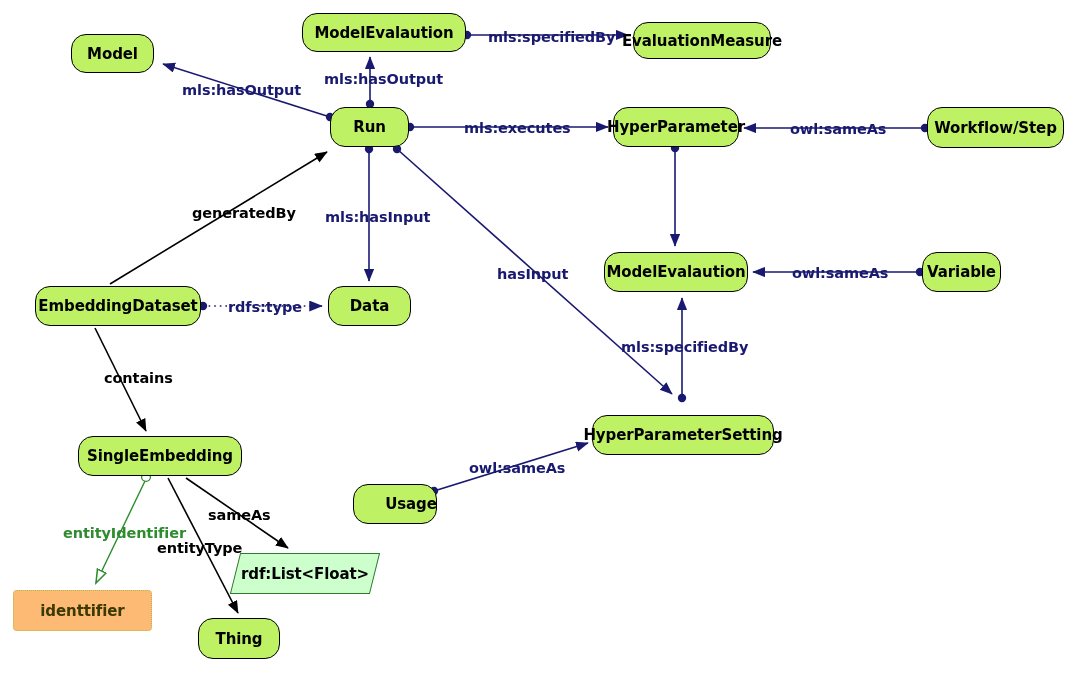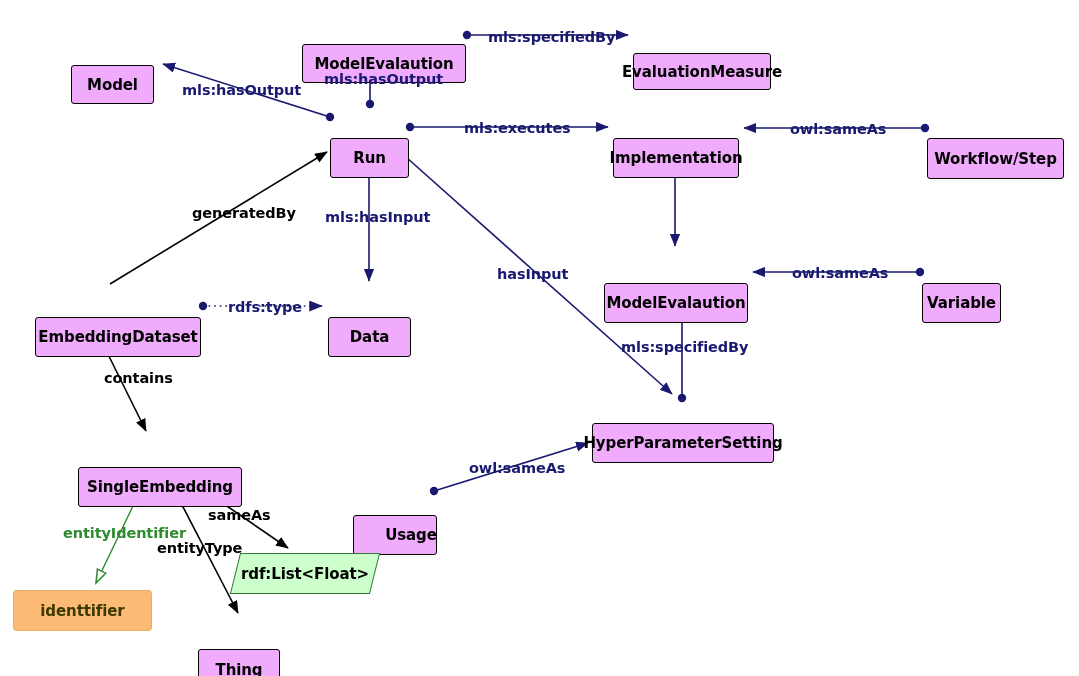--- a/index.html
+++ b/index.html
@@ -30,24 +30,23 @@
     display: flex;
     align-items: center;
     justify-content: center;
     white-space: nowrap;
     color: #000000;
     font-size: 15px;
     font-weight: 600;
     letter-spacing: -0.1px;
   }
   .node.cls {
-    background: #f0abfc;
+    background: #bef264;
     border: 1.6px solid #000000;
-    border-radius: 3px;
-    margin-top: 31px;
+    border-radius: 15px;
   }
   .node.datatype {
     background: #fdba74;
     border: 1.6px dotted #b8b84a;
     border-radius: 4px;
     color: #3a3a00;
     font-weight: 600;
   }
   .node.listbox {
     background: transparent;
@@ -192,21 +191,21 @@
 
   <div class="node cls" style="left:633px; top:22px; width:138px; height:37px;">
     <span>EvaluationMeasure</span>
   </div>
 
   <div class="node cls" style="left:330px; top:107px; width:79px; height:40px;">
     <span>Run</span>
   </div>
 
   <div class="node cls" style="left:613px; top:107px; width:126px; height:40px;">
-    <span>Implementation</span>
+    <span>HyperParameter</span>
   </div>
 
   <div class="node cls" style="left:927px; top:107px; width:137px; height:41px;">
     <span>Workflow/Step</span>
   </div>
 
   <div class="node cls" style="left:604px; top:252px; width:144px; height:40px;">
     <span>ModelEvalaution</span>
   </div>
 
@@ -215,21 +214,21 @@
   </div>
 
   <div class="node cls" style="left:35px; top:286px; width:166px; height:40px;">
     <span>EmbeddingDataset</span>
   </div>
 
   <div class="node cls" style="left:328px; top:286px; width:83px; height:40px;">
     <span>Data</span>
   </div>
 
-  <div class="node cls" style="left:592px; top:392px; width:182px; height:40px;justify-content:center;">
+  <div class="node cls" style="left:592px; top:415px; width:182px; height:40px;justify-content:center;">
     <span>HyperParameterSetting</span>
   </div>
 
   <div class="node cls" style="left:78px; top:436px; width:164px; height:40px;">
     <span>SingleEmbedding</span>
   </div>
 
   <div class="node cls" style="left:353px; top:484px; width:84px; height:40px;padding-left:32px;">
     <span>Usage</span>
   </div>

